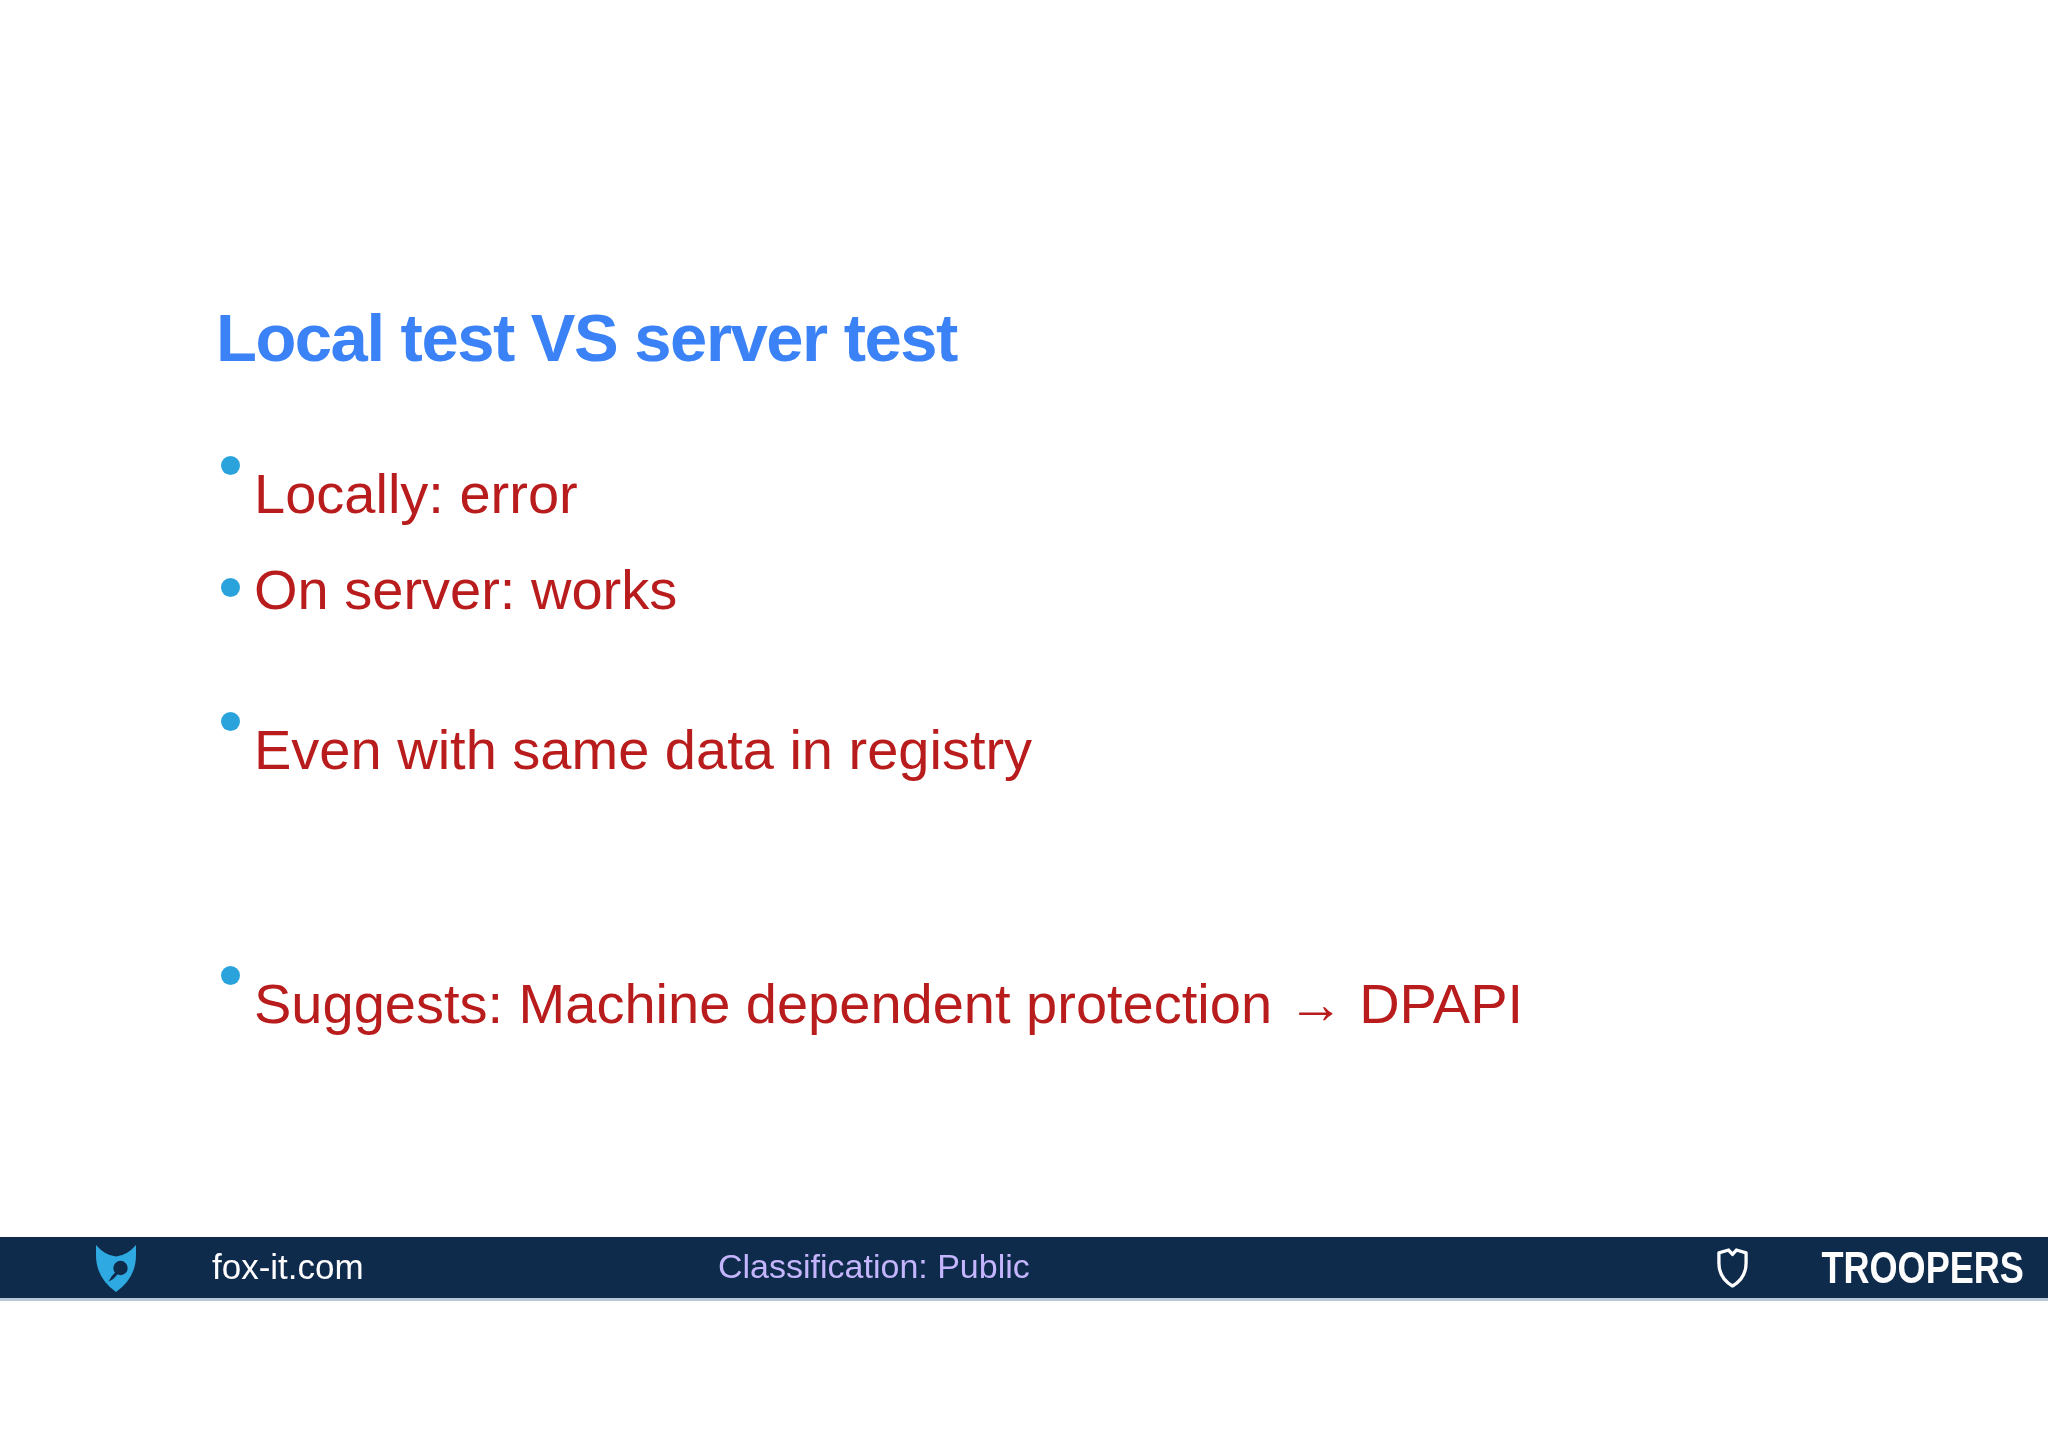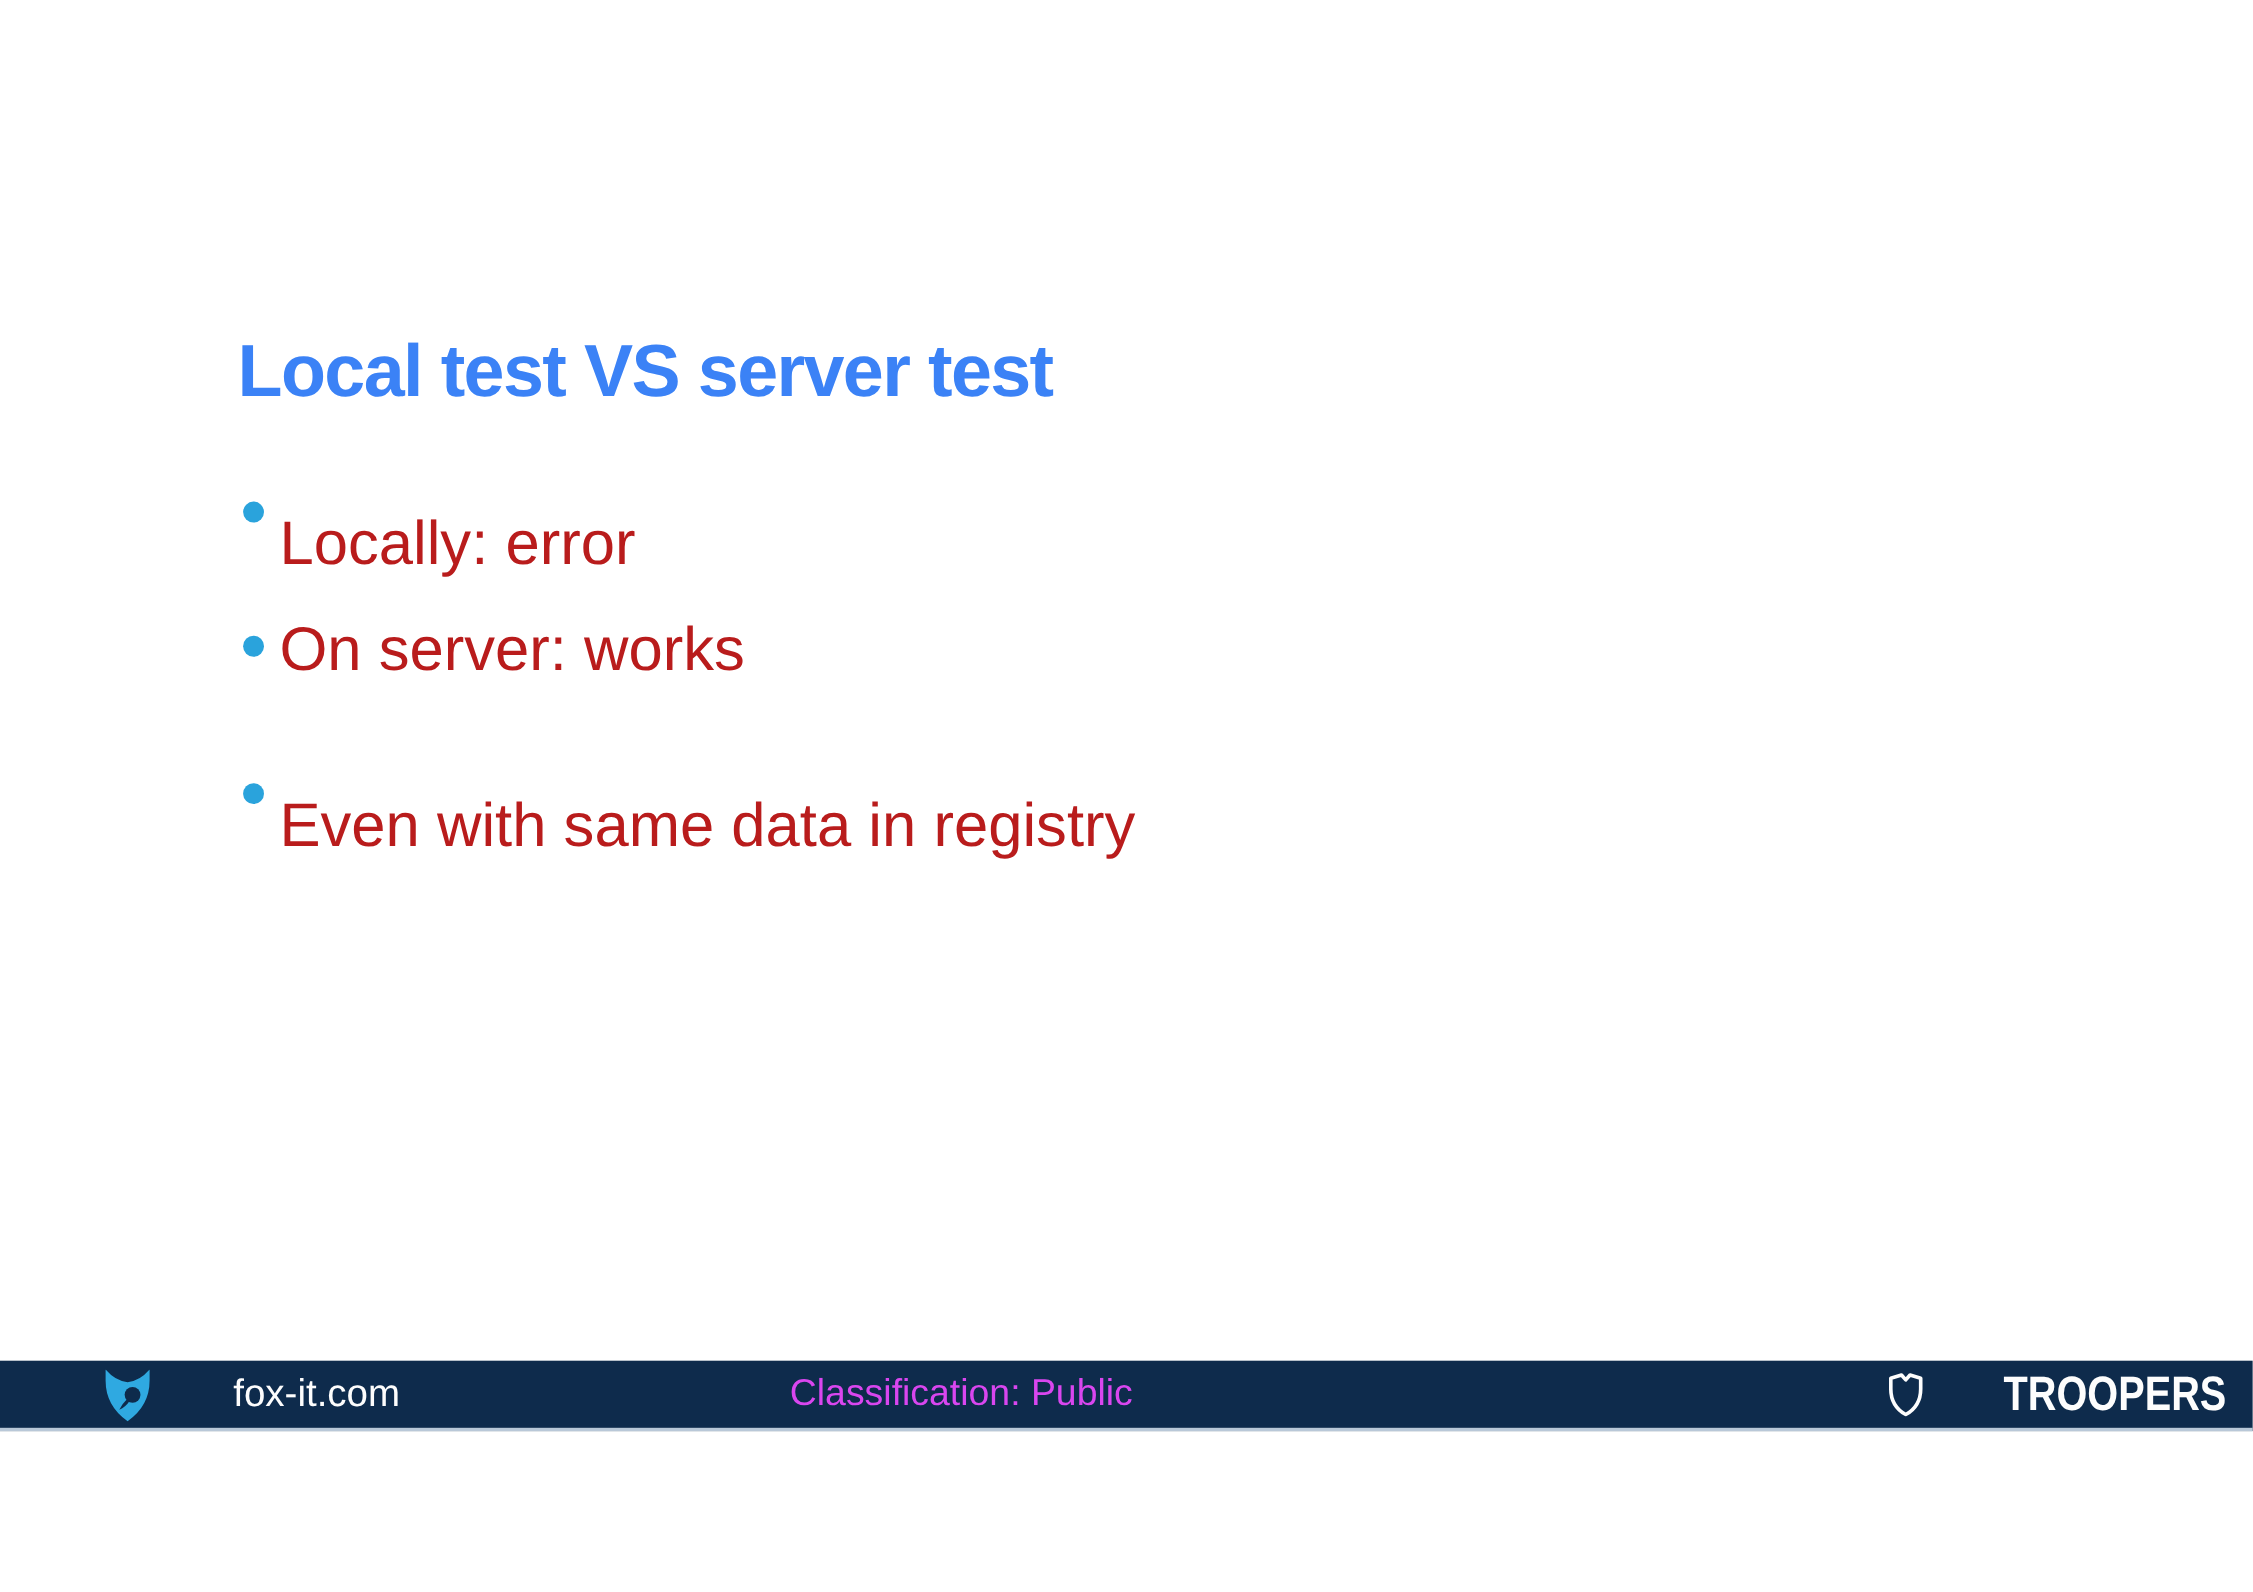--- a/index.html
+++ b/index.html
@@ -77,21 +77,21 @@
     top: 50%;
     transform: translateY(-53%);
     color: #FDFDFD;
     font-size: 35px;
   }
   .footer-classification {
     position: absolute;
     left: 718px;
     top: 50%;
     transform: translateY(-53%);
-    color: #d946ef;
+    color: #c4b5fd;
     font-size: 34px;
   }
   .troopers {
     position: absolute;
     right: 24px;
     top: 0;
     height: 61px;
     display: flex;
     align-items: center;
     gap: 28px;
@@ -126,20 +126,24 @@
   <div class="bullet-item b2">
     <span class="bullet-dot"></span>
     <span class="bullet-text">On server: works</span>
   </div>
 
   <div class="bullet-item b3">
     <span class="bullet-dot"></span>
     <span class="bullet-text">Even with same data in registry</span>
   </div>
 
+  <div class="bullet-item b4">
+    <span class="bullet-dot"></span>
+    <span class="bullet-text">Suggests: Machine dependent protection → DPAPI</span>
+  </div>
 
   <div class="footer-bar">
 
     <svg class="fox-logo" viewBox="0 0 44 48" xmlns="http://www.w3.org/2000/svg">
       <path d="M2,0 L2,10 Q2,33 22,47 Q42,33 42,10 L42,0 Q33,10.5 22,11.5 Q11,10.5 2,0 Z" fill="#2FA9E1"></path>
       <circle cx="26.5" cy="23" r="7.2" fill="#0E2B4C"></circle>
       <path d="M24,28.5 Q20,34.5 14.5,36.5 Q18,30 21.5,27 Z" fill="#0E2B4C"></path>
     </svg>
 
     <span class="footer-website">fox-it.com</span>

